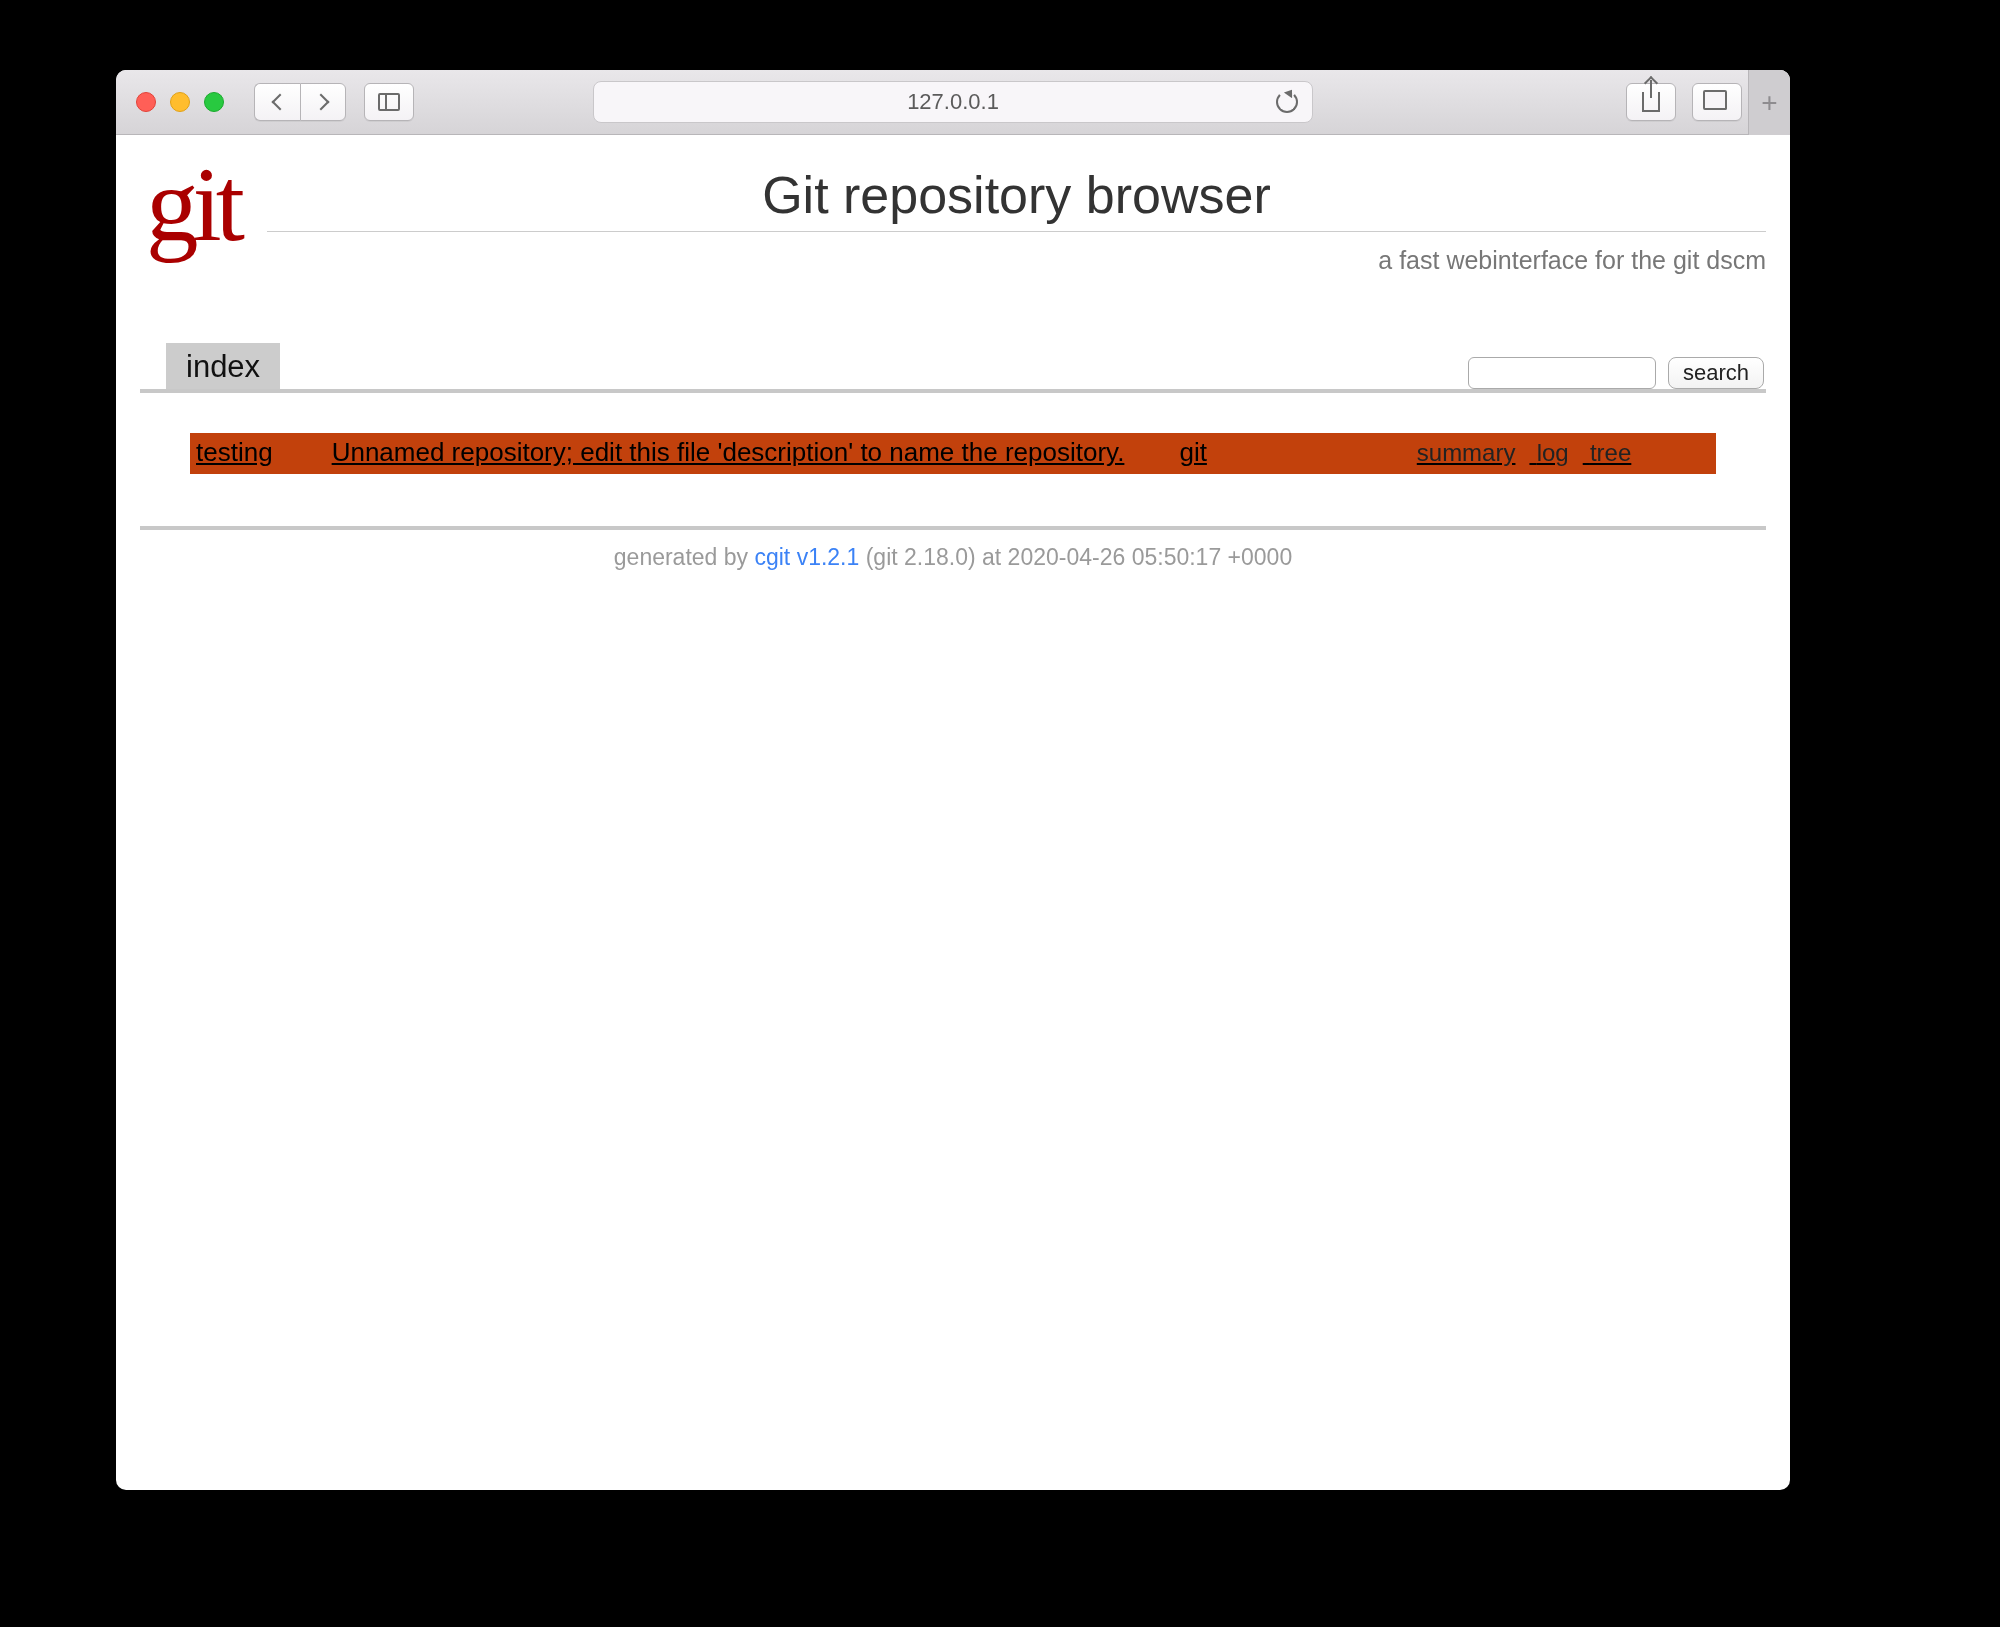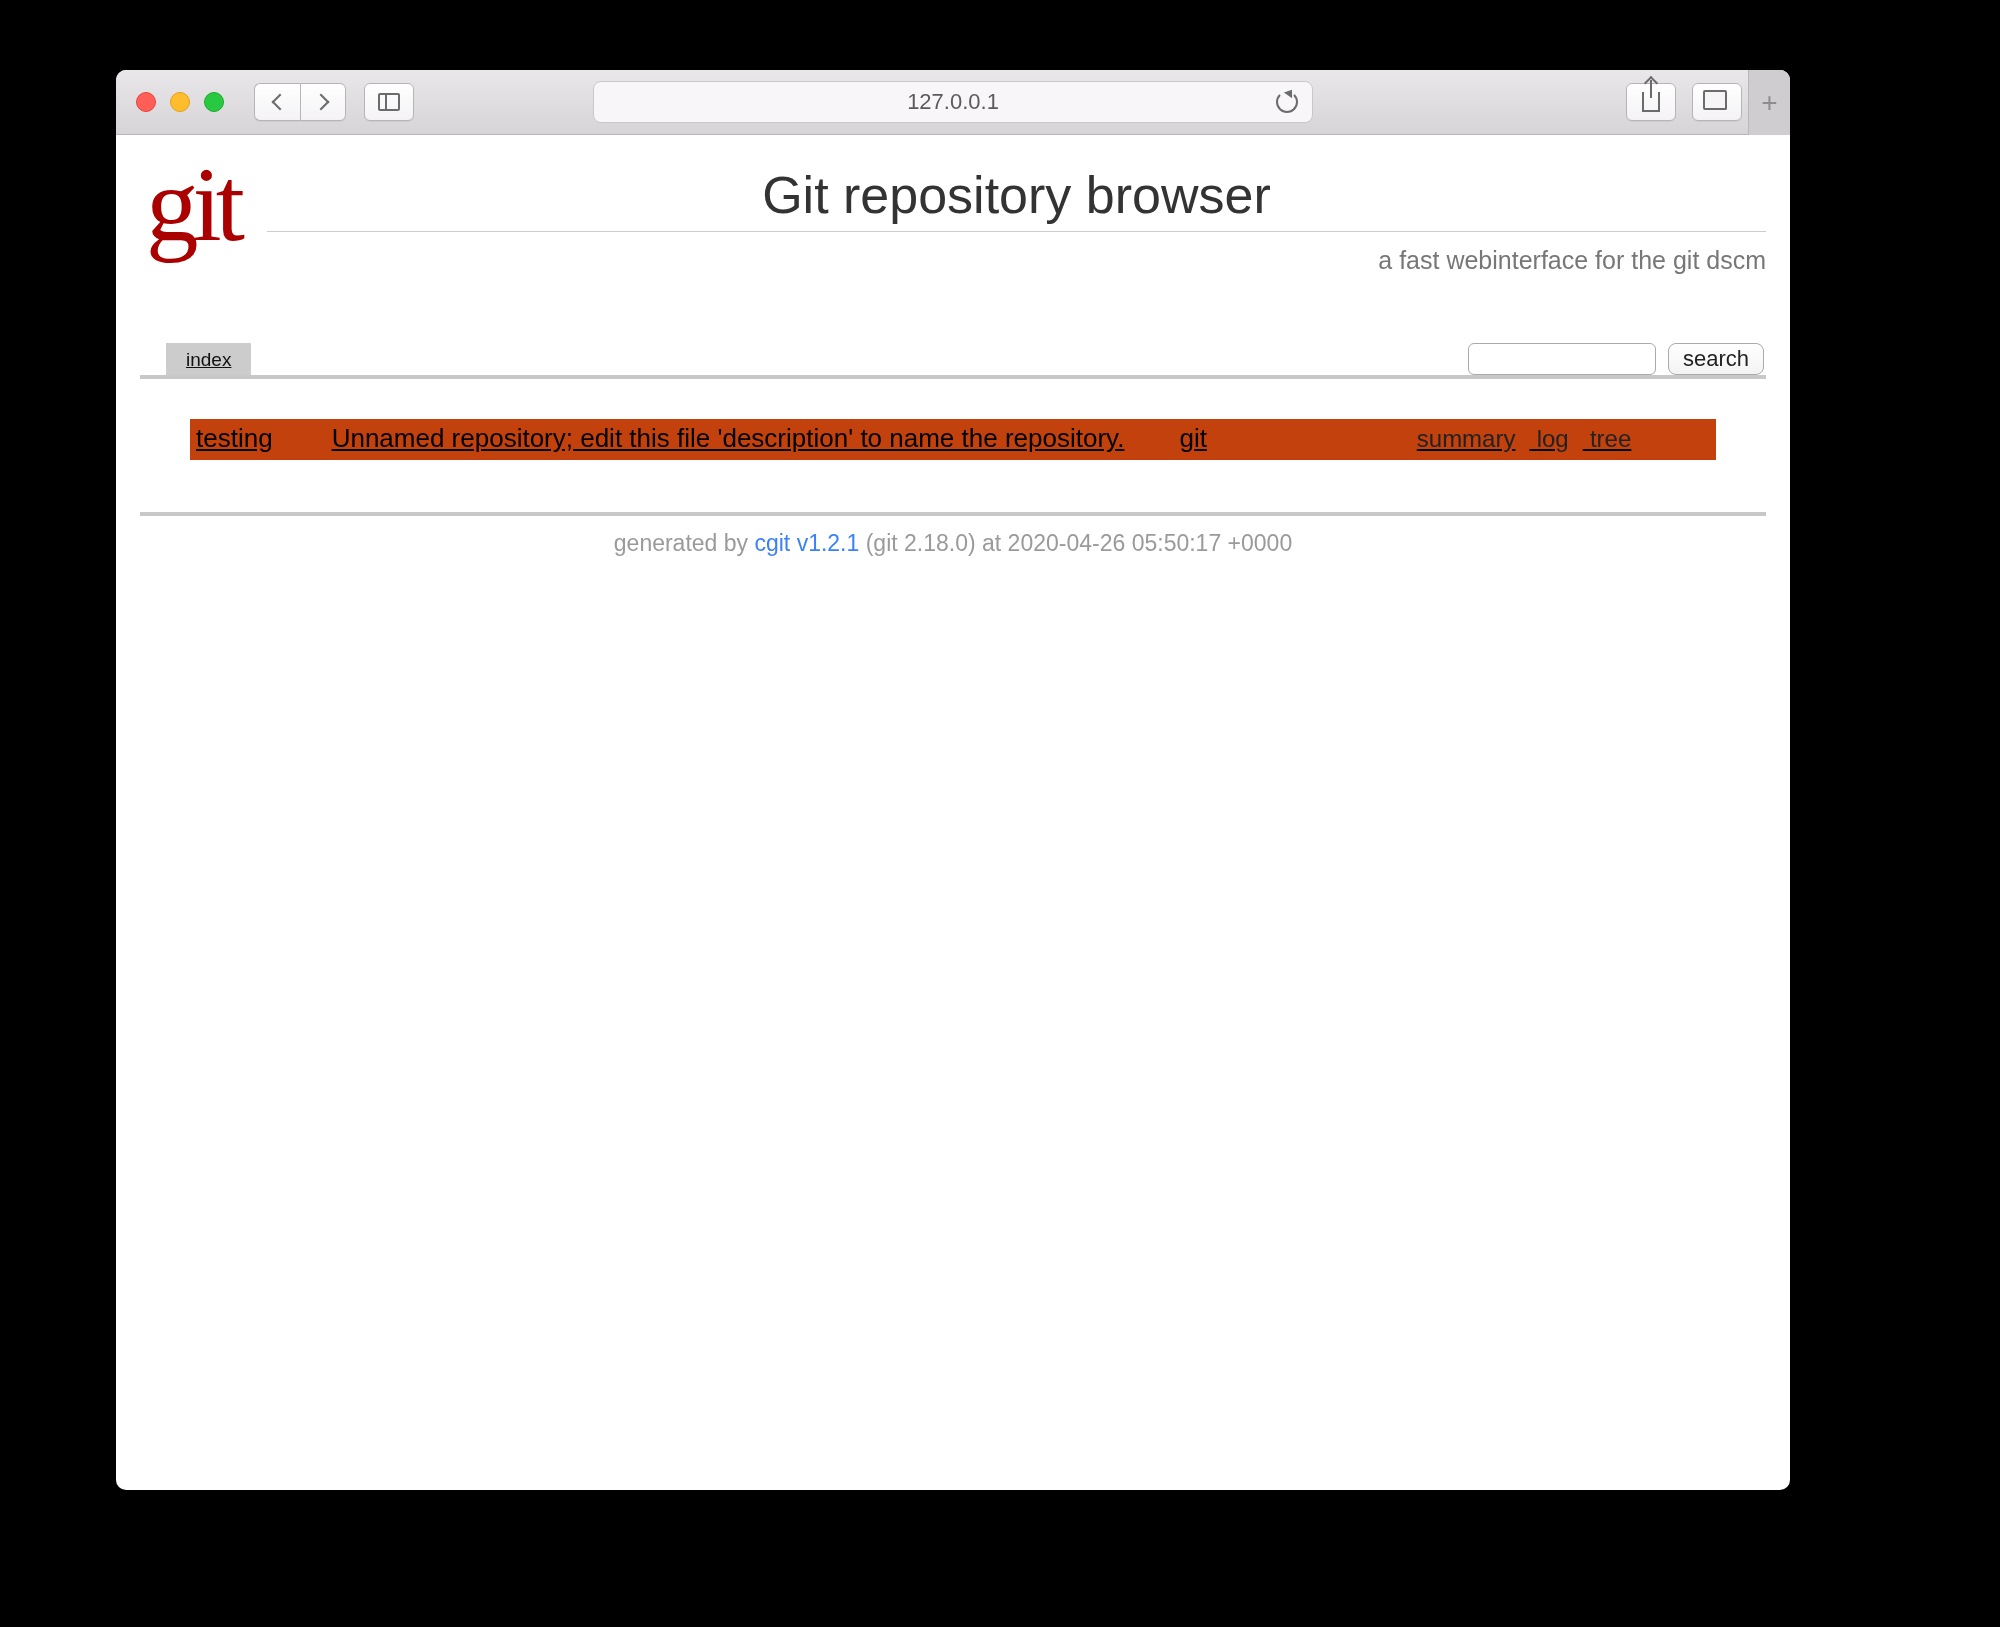--- a/index.html
+++ b/index.html
@@ -132,24 +132,23 @@
   .tabsrow {
     margin-top:68px;
     display:flex; align-items:flex-end; justify-content:space-between;
     border-bottom:4px solid #c8c8c8;
     padding:0 2px;
   }
   .tabs { display:flex; padding-left:24px;}
   .tab {
     background:#ccc;
     padding:6px 20px 4px 20px;
-    font-size:19px;
+    font-size:31px;
     color:#111;
     border-radius:0;
-    text-decoration:underline;
   }
   .searchbox { display:flex; align-items:center; gap:12px; }
   .searchbox input[type=text]{
     width:188px; height:32px;
     border:1px solid #aaa; border-radius:6px;
     background:#fff; padding:0 8px; font-size:20px;
   }
   .searchbox button{
     height:32px; padding:0 14px;
     border:1px solid #aaa; border-radius:8px;

